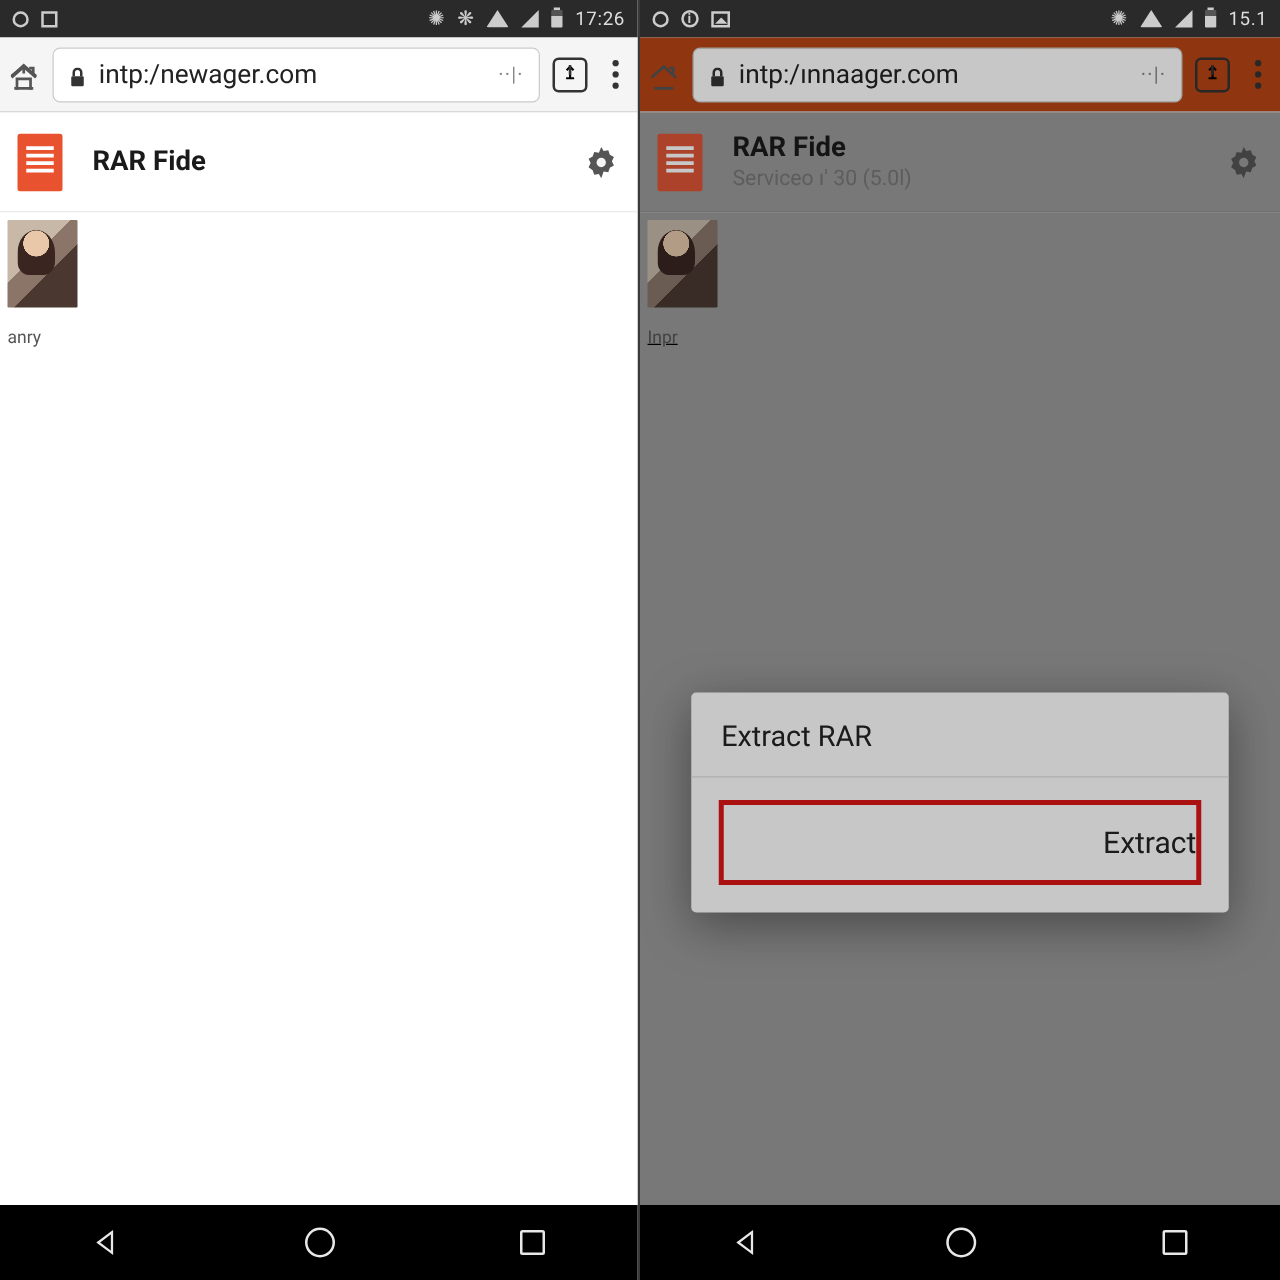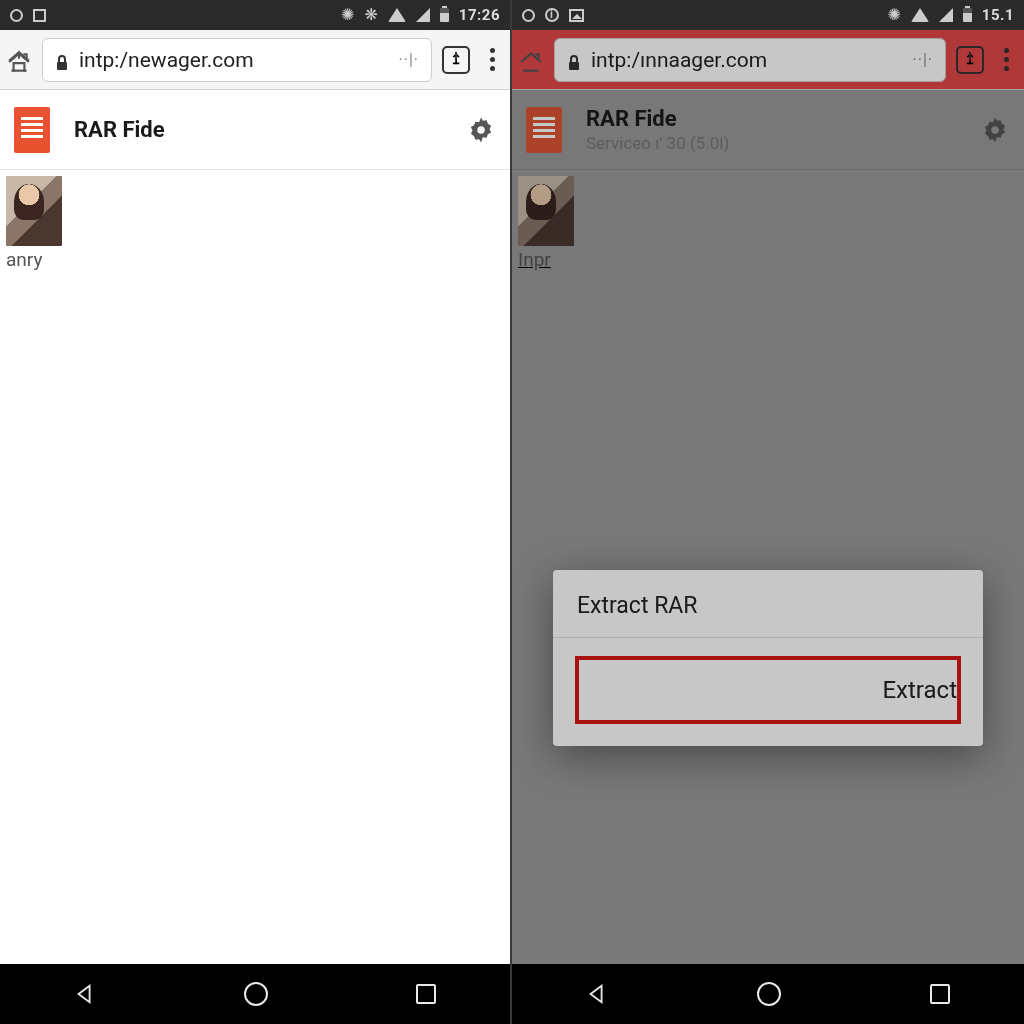--- a/index.html
+++ b/index.html
@@ -2,21 +2,21 @@
 <html><head>
 <meta charset="utf-8">
 <style>
   * { box-sizing: border-box; margin: 0; padding: 0; font-family: Roboto, Arial, sans-serif; }
   html, body { width: 1024px; height: 1024px; overflow: hidden; background: #fff; }
   .wrap { display: flex; width: 1024px; height: 1024px; }
   .pane { width: 512px; height: 1024px; position: relative; display: flex; flex-direction: column; }
   
   .status { height: 30px; background: #2a2a2a; color: #ddd; display: flex; align-items: center; justify-content: space-between; padding: 0 10px; font-size: 15px; }
   .status .left, .status .right { display: flex; align-items: center; gap: 10px; }
-  .status .clock { font-weight: 700; letter-spacing: .5px; }
+  .status .clock { font-weight: 400; letter-spacing: .5px; }
   .sq-icon { width: 13px; height: 13px; border: 2px solid #ccc; }
   .circle-icon { width: 13px; height: 13px; border: 2px solid #ccc; border-radius: 50%; }
   .asterisk { font-size: 16px; line-height: 1; color: #ccc; }
   .wifi { width: 0; height: 0; border-left: 9px solid transparent; border-right: 9px solid transparent; border-bottom: 14px solid #ccc; border-radius: 2px; }
   .signal { width: 0; height: 0; border-left: 14px solid transparent; border-bottom: 14px solid #ccc; }
   .battery { width: 9px; height: 14px; background: linear-gradient(to bottom, #555 0 35%, #ccc 35% 100%); border-radius: 1px; position: relative; }
   .battery::before { content:""; position:absolute; top:-2px; left:2px; width:5px; height:2px; background:#ccc; }
   .stat-img { width:15px; height:13px; border:2px solid #ccc; position:relative; }
   .stat-img::after { content:""; position:absolute; bottom:1px; left:1px; width:0; height:0; border-left:5px solid transparent; border-right:5px solid transparent; border-bottom:5px solid #ccc; }
   .info-i { width:14px; height:14px; border:2px solid #ccc; border-radius:50%; position:relative; }
@@ -43,34 +43,34 @@
   .file-txt { flex:1; }
   .file-title { font-size:22px; font-weight:700; color:#1a1a1a; }
   .file-sub { font-size:17px; color:#777; margin-top:2px; }
   .gear-ic { width:30px; height:30px; }
   .gear-ic svg { width:30px; height:30px; fill:#555; }
   
   .content { flex:1; background:#fff; position:relative; padding:6px; }
   .thumb { width:60px; text-align:left; }
   .thumb-img { width:56px; height:70px; background:linear-gradient(135deg,#c8b8a8 0 40%, #8a7568 40% 60%, #4a3830 60% 100%); border-radius:1px; position:relative; overflow:hidden; }
   .thumb-img::after { content:""; position:absolute; left:8px; top:8px; width:30px; height:36px; background:radial-gradient(circle at 50% 30%, #e8c8a8 0 35%, transparent 36%), linear-gradient(#3a2520,#3a2520); border-radius:50% 50% 30% 30%; }
-  .thumb-lbl { font-size:19px; color:#555; margin-top:2px; }
+  .thumb-lbl { font-size:14px; color:#555; margin-top:16px; }
   
   .navbar { height:60px; background:#000; display:flex; align-items:center; justify-content:space-around; }
   .nav-circ { width:24px; height:24px; border:2px solid #e8e8e8; border-radius:50%; }
   .nav-sq { width:20px; height:20px; border:2px solid #e8e8e8; border-radius:2px; }
   .nav-tri-outline { width:22px; height:22px; }
   .nav-tri-outline svg { width:22px; height:22px; stroke:#e8e8e8; fill:none; stroke-width:2; }
   
   .pane-r .toolbar, .pane-r .file-head, .pane-r .content { filter: brightness(.78) grayscale(.1); }
   .pane-r .content { background:#9a9a9a;text-decoration:underline; }
   .pane-r .file-head { background:#9a9a9a; border-color:#8a8a8a; }
-  .pane-r .toolbar { background:#ef4444; }
+  .pane-r .toolbar { background:#c2410c; }
   .overlay { position:absolute; inset:0; background:rgba(60,60,60,.0); pointer-events:none; }
-  .dialog { position:absolute; left:50%; top:400px; transform:translateX(-50%); width:430px; background:#fff; border-radius:4px; box-shadow:0 10px 40px rgba(0,0,0,.4); pointer-events:auto; }
+  .dialog { position:absolute; left:50%; top:384px; transform:translateX(-50%); width:430px; background:#fff; border-radius:4px; box-shadow:0 10px 40px rgba(0,0,0,.4); pointer-events:auto; }
   .dlg-title { padding:22px 24px 18px; font-size:23px; color:#222; border-bottom:1px solid #e0e0e0; }
   .dlg-body { padding:18px 22px 22px; }
   .extract-btn { border:4px solid #e11; padding:16px 0; text-align:right; font-size:24px; color:#222; cursor:pointer; }
   
   .pane-l { border-right: 2px solid #3a3a3a; }
 </style>
 </head>
 <body>
 
 <div class="wrap">

